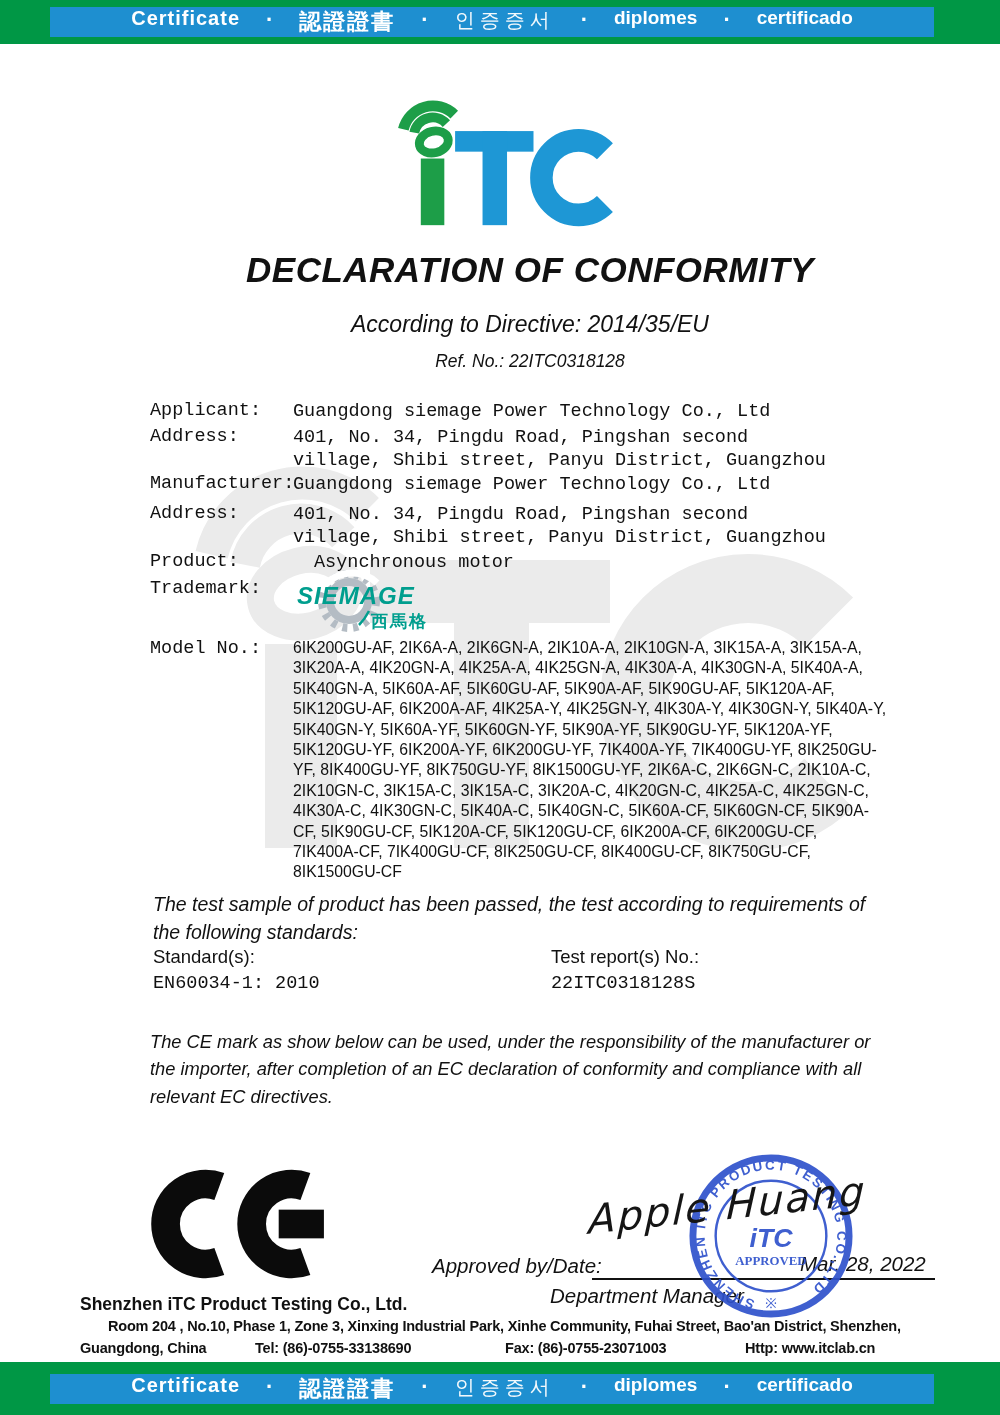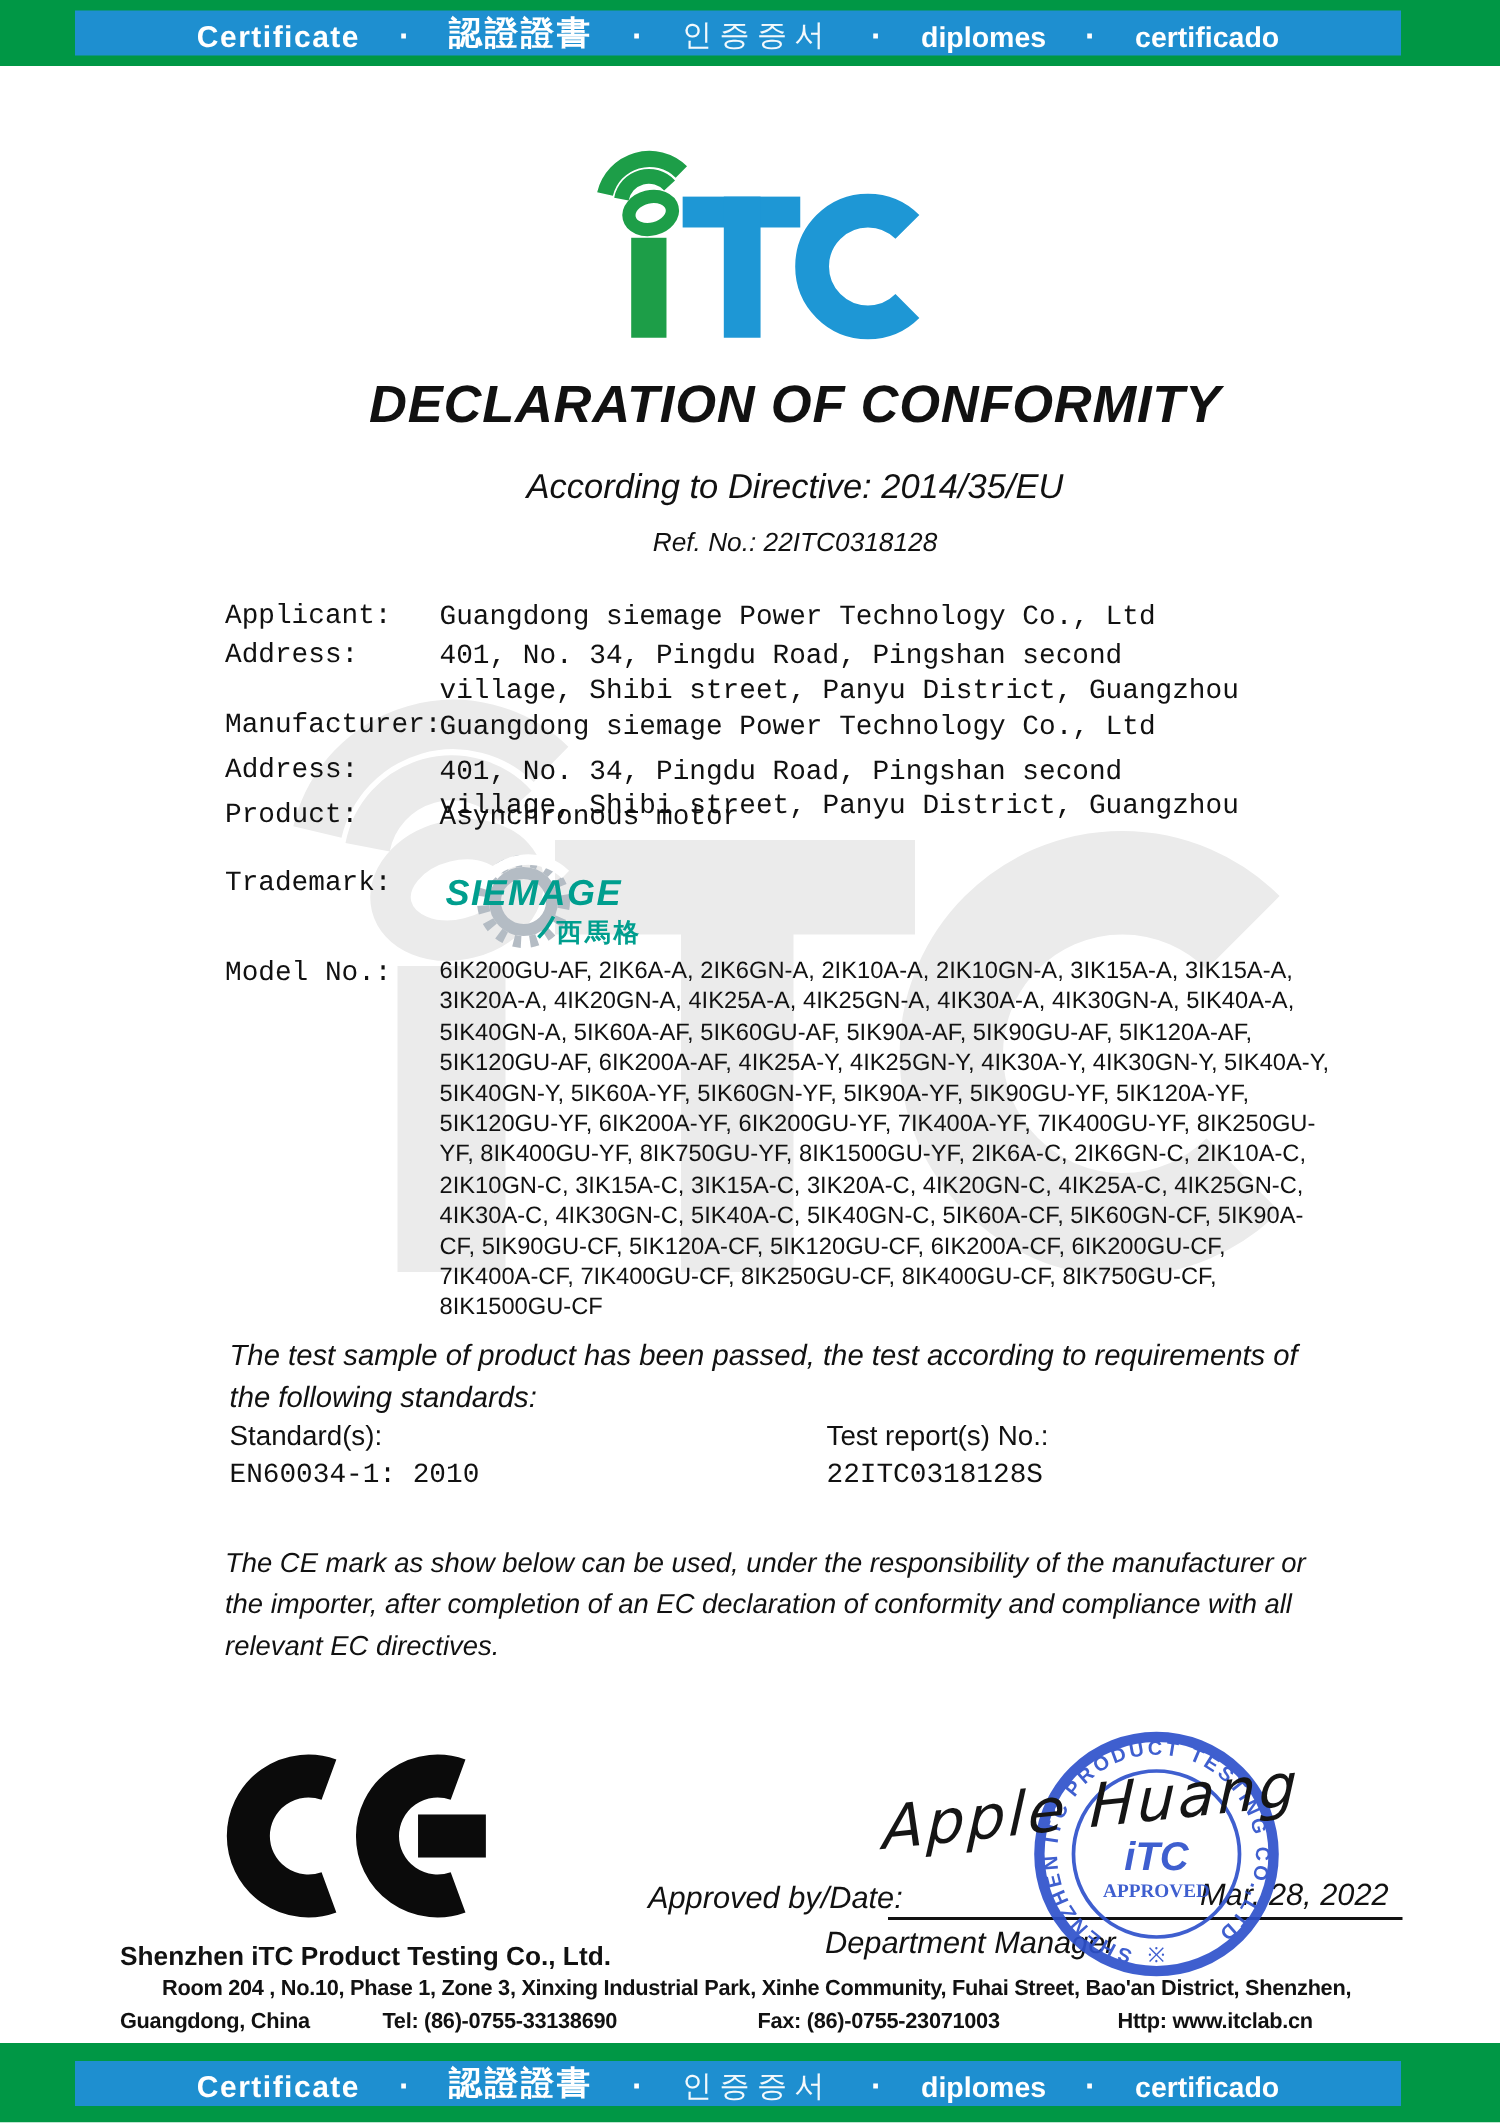--- a/index.html
+++ b/index.html
@@ -6,21 +6,21 @@
   body{
     width:1000px;height:1415px;position:relative;background:#ffffff;
     font-family:"Liberation Sans",sans-serif;color:#111;overflow:hidden;
   }
   .abs{position:absolute;}
   
   .banner{position:absolute;left:0;width:1000px;background:#009745;z-index:3;}
   .banner.top{top:0;height:44px;}
   .banner.bottom{top:1362px;height:53px;}
   .banner-bar{position:absolute;left:50px;width:884px;height:30px;background:#1E8FD0;
-    display:flex;align-items:flex-end;justify-content:center;gap:26px;color:#fff;white-space:nowrap;}
+    display:flex;align-items:flex-start;justify-content:center;gap:26px;color:#fff;white-space:nowrap;}
   .banner.top .banner-bar{top:7px;}
   .banner.bottom .banner-bar{top:12px;}
   .b-en{font-size:20px;font-weight:700;letter-spacing:1px;}
   .b-cjk{font-size:22px;font-weight:700;letter-spacing:2px;}
   .b-kr{font-size:20px;font-weight:400;letter-spacing:5px;opacity:.95;}
   .b-sm{font-size:19px;font-weight:700;}
   .b-sep{font-size:22px;font-weight:700;}
   
   .watermark{position:absolute;left:190px;top:422px;z-index:0;}
   .itc-arc{fill:none;stroke:#1D9E48;}
@@ -130,21 +130,21 @@
     <span class="fvalue">401, No. 34, Pingdu Road, Pingshan second village, Shibi street, Panyu District, Guangzhou</span>
   </div>
   <div class="frow" style="top:473px;">
     <span class="flabel">Manufacturer:</span>
     <span class="fvalue">Guangdong siemage Power Technology Co., Ltd</span>
   </div>
   <div class="frow" style="top:503px;">
     <span class="flabel">Address:</span>
     <span class="fvalue">401, No. 34, Pingdu Road, Pingshan second village, Shibi street, Panyu District, Guangzhou</span>
   </div>
-  <div class="frow" style="top:533px;">
+  <div class="frow" style="top:551px;gap:21px;">
     <span class="flabel">Product:</span>
     <span class="fvalue">Asynchronous motor</span>
   </div>
 
   <div class="frow" style="top:578px;">
     <span class="flabel">Trademark:</span>
   </div>
   <div class="abs tm">
     <svg class="gear" width="64" height="64" viewBox="0 0 64 64">
       <circle cx="32" cy="32" r="27" fill="none" stroke="#b4bcc4" stroke-width="8" stroke-dasharray="5 6"></circle>

